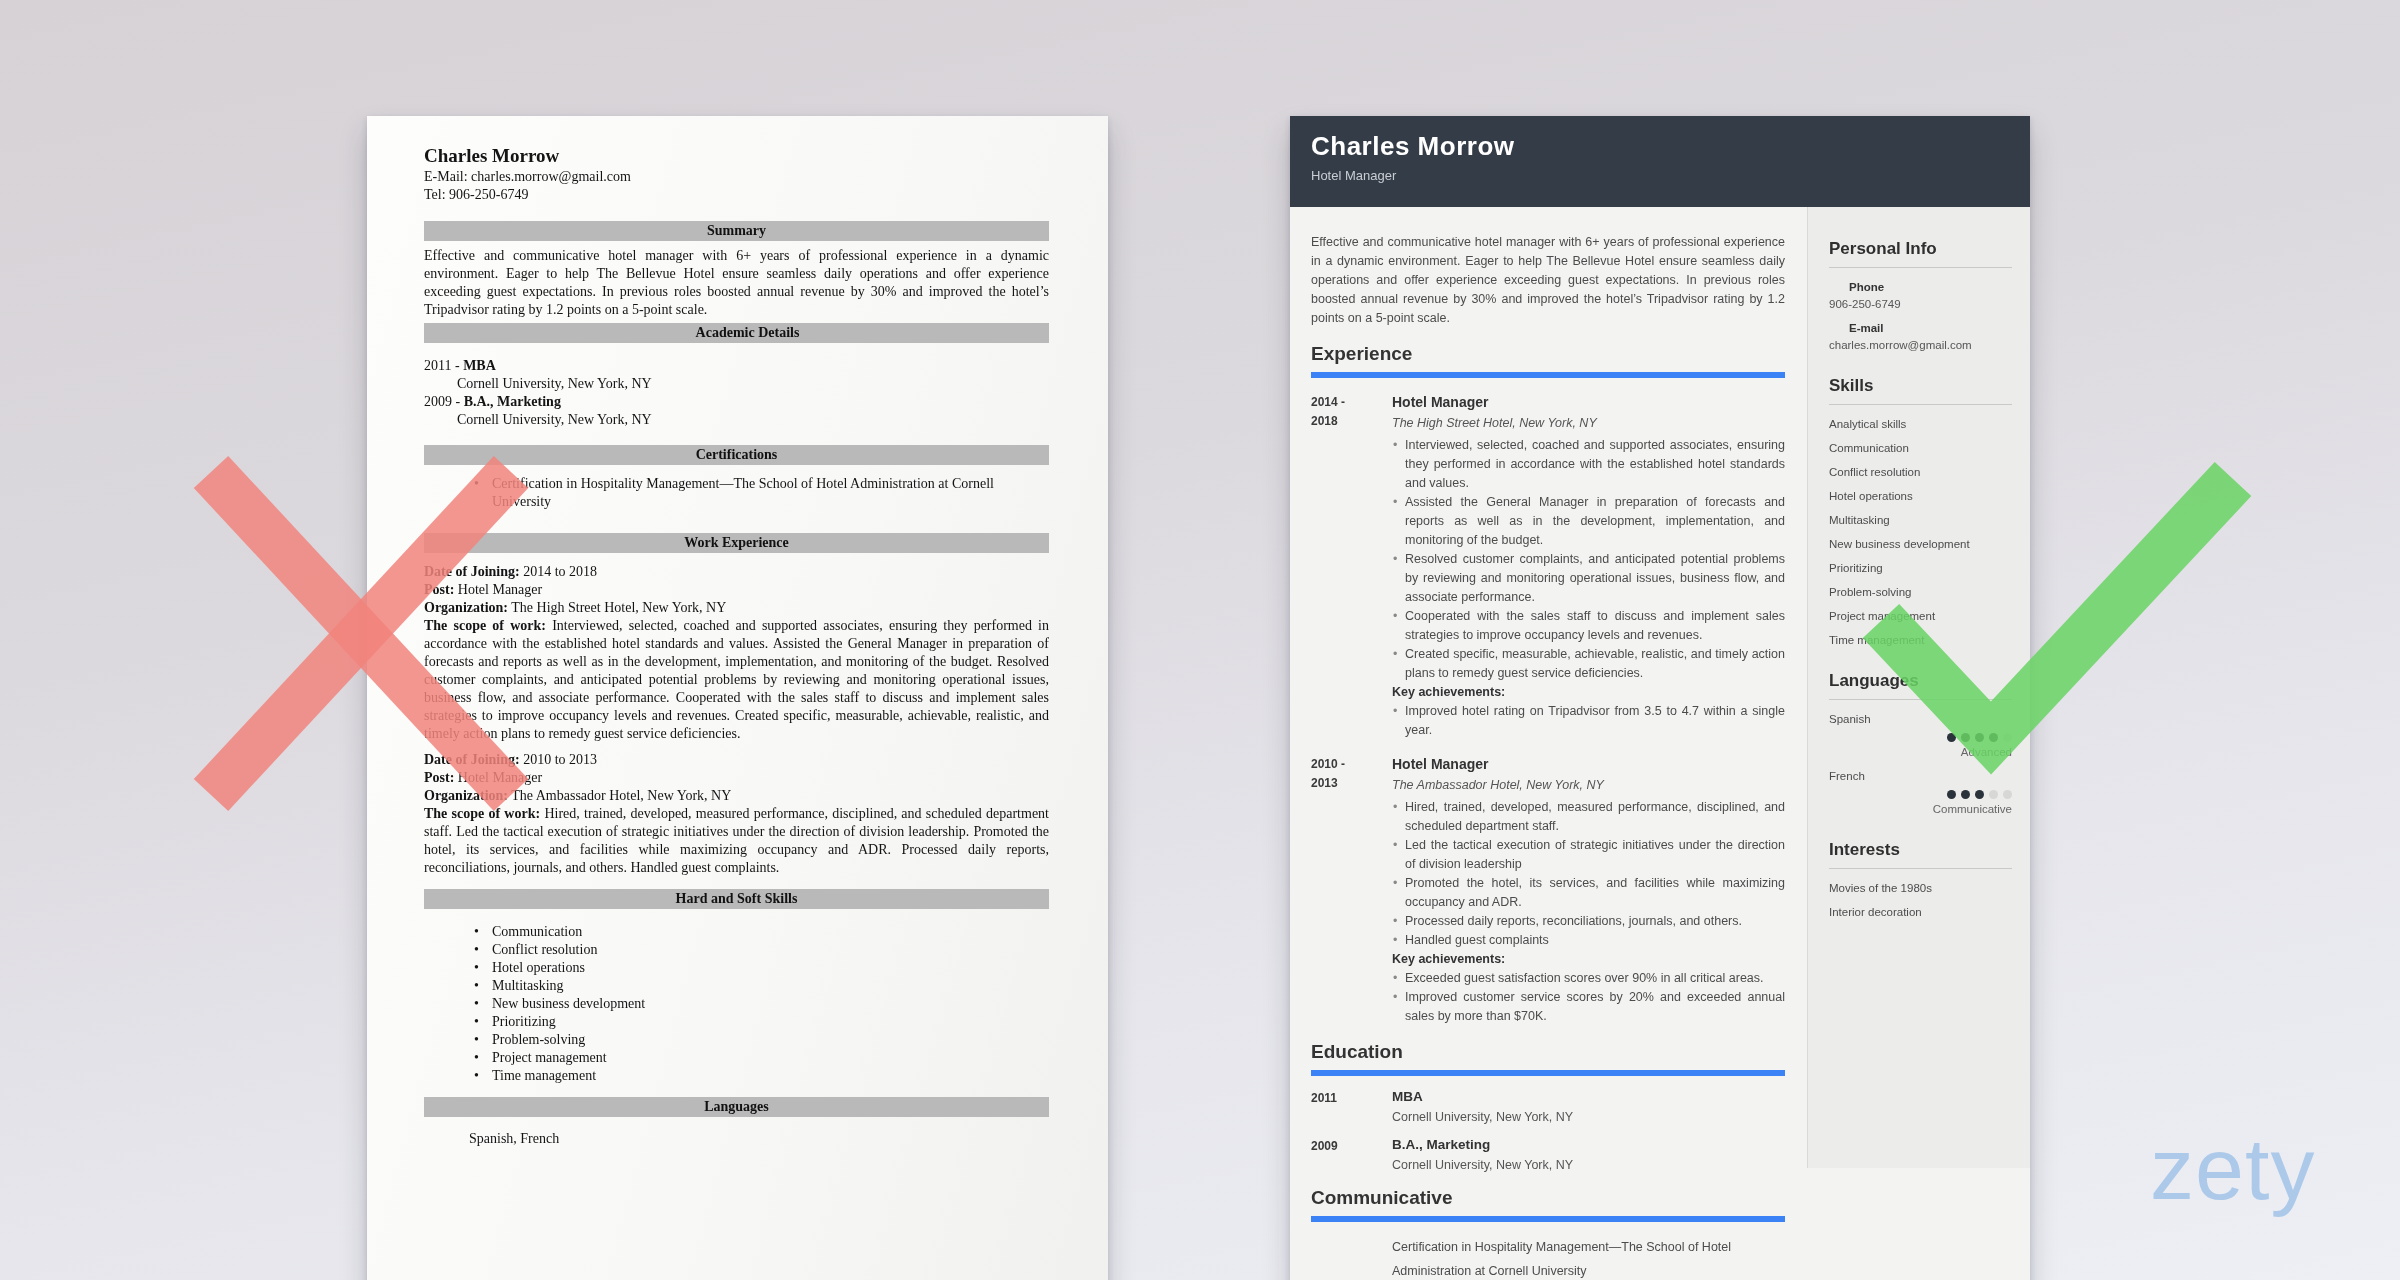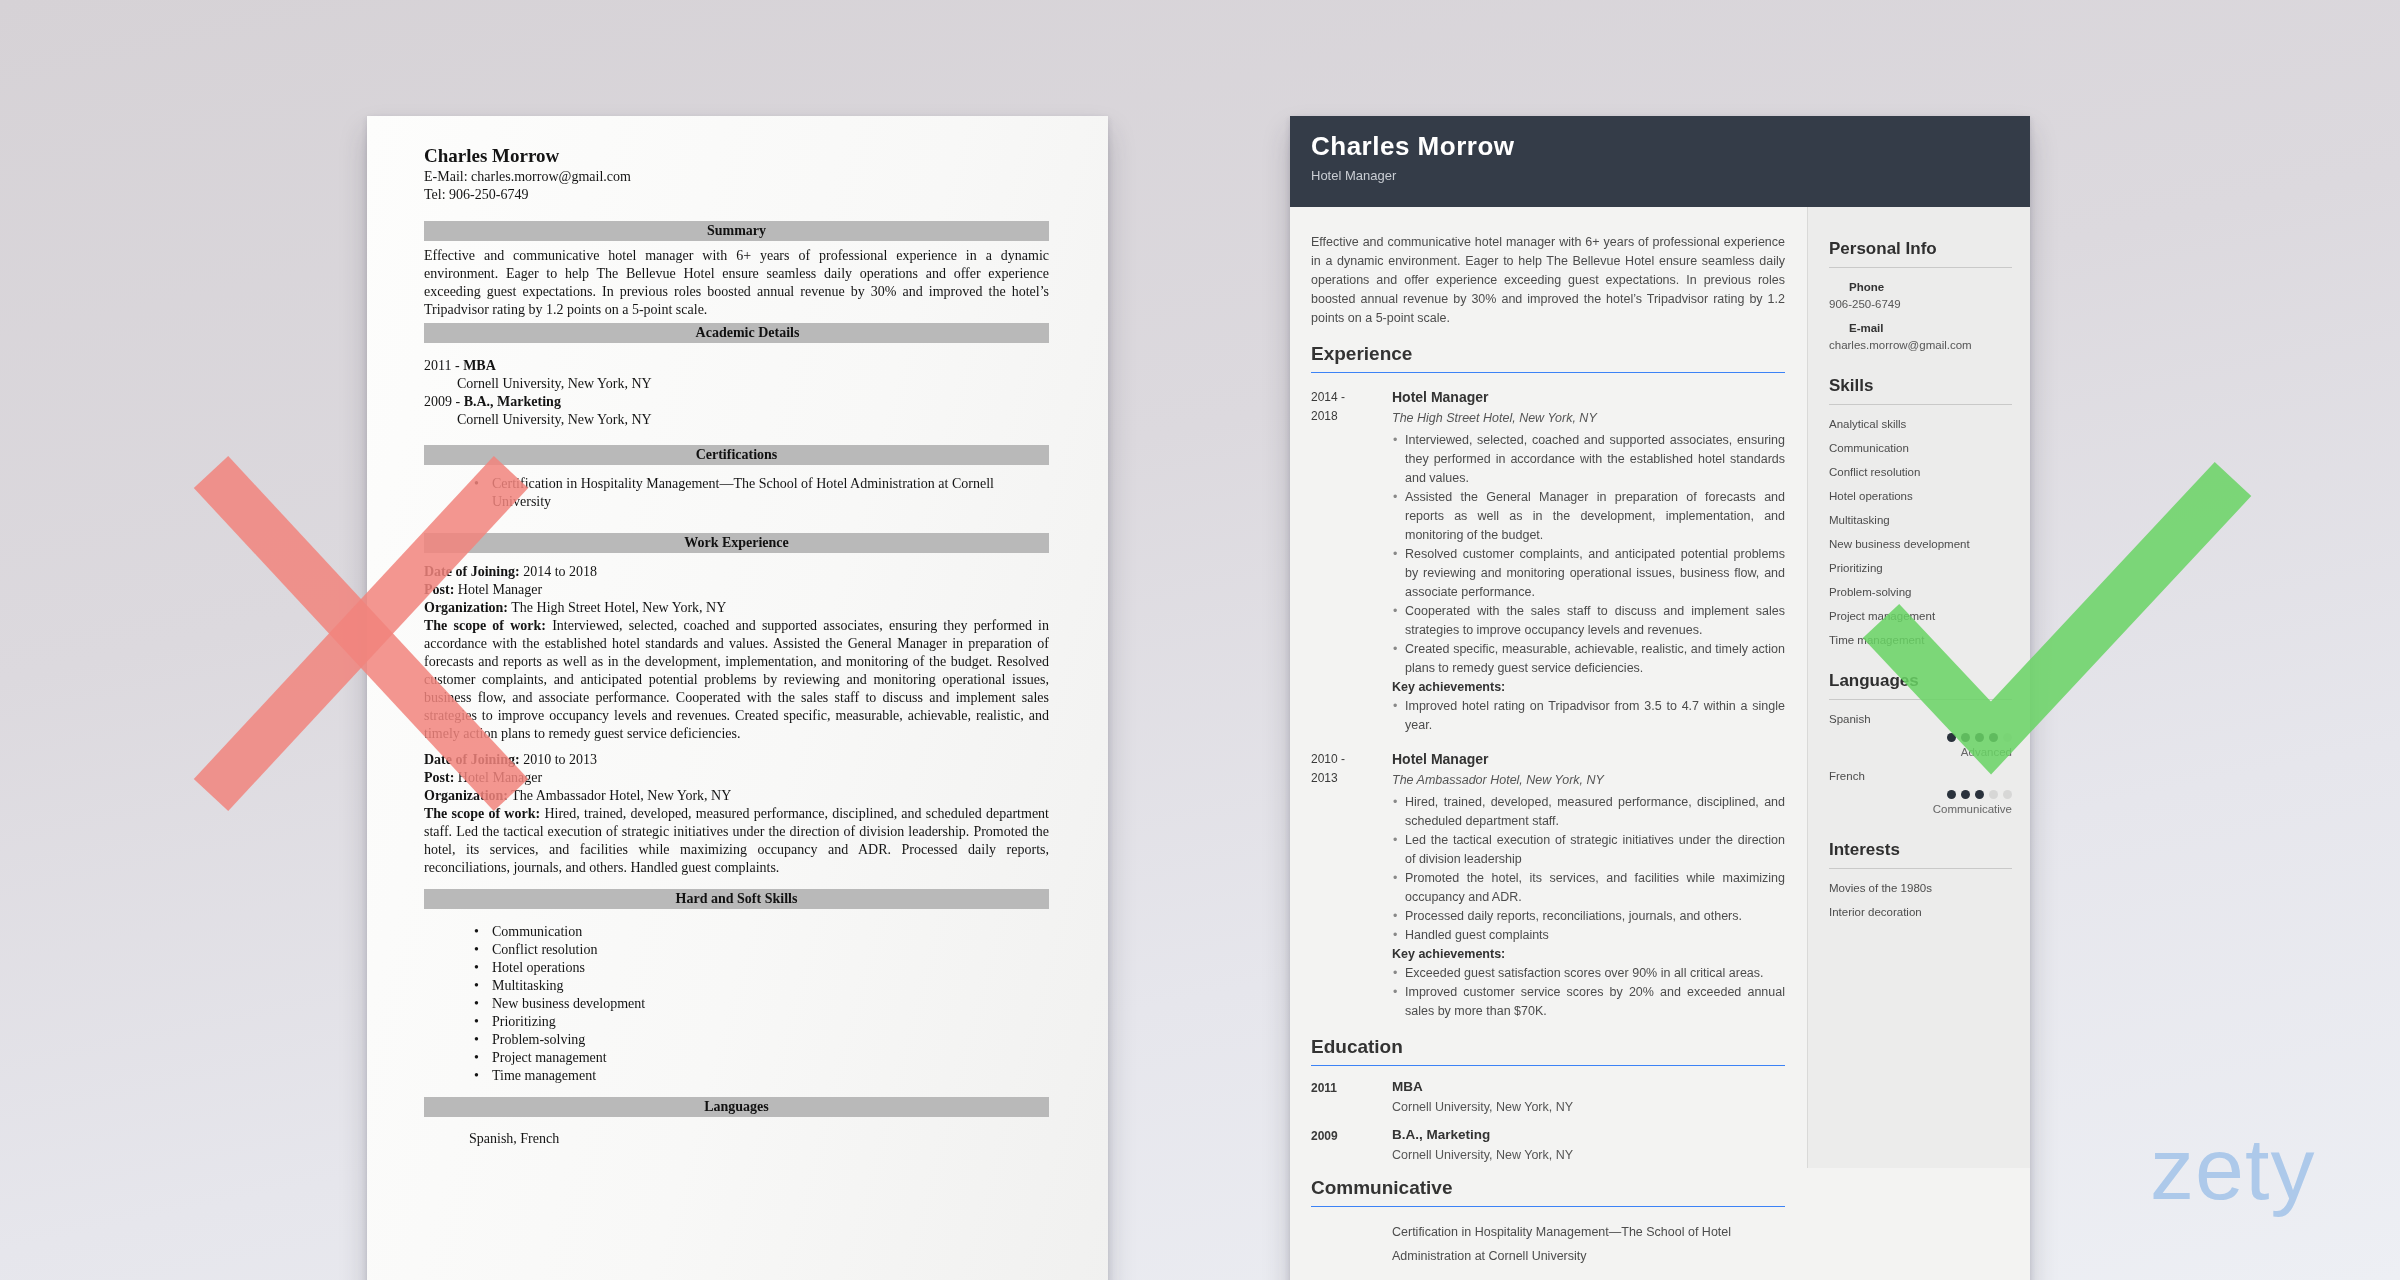--- a/index.html
+++ b/index.html
@@ -44,24 +44,24 @@
   
   .page-right{left:1290px;width:740px;background:#f3f3f2;}
   .r-header{height:91px;background:#343c48;padding:15px 0 0 21px;box-sizing:border-box;}
   .r-name{margin:0;color:#ffffff;font-size:26px;font-weight:bold;line-height:31px;letter-spacing:.5px;}
   .r-title{margin-top:6px;color:#c9cdd3;font-size:13px;}
   .r-body{display:flex;height:961px;}
   .r-main{width:517px;box-sizing:border-box;padding:26px 22px 0 21px;}
   .r-side{flex:1;box-sizing:border-box;background:#ececeb;border-left:1px solid #d9d9d8;
           padding:18px 18px 0 21px;}
   .r-summary{margin:0;font-size:12.5px;color:#4c4c4c;line-height:19px;text-align:justify;}
-  .r-h2{margin:15px 0 0;padding-bottom:7px;border-bottom:1px solid #3b82f6;
+  .r-h2{margin:15px 0 0;padding-bottom:7px;border-bottom:6px solid #3b82f6;
         font-size:19px;font-weight:bold;color:#333;}
   .r-job{display:flex;margin-top:15px;}
-  .r-dates{width:81px;font-size:12px;font-weight:normal;color:#3a3a3a;line-height:19px;}
+  .r-dates{width:81px;font-size:12px;font-weight:bold;color:#3a3a3a;line-height:19px;}
   .r-jobbody{flex:1;min-width:0;}
   .r-jobtitle{font-size:14px;font-weight:bold;color:#333;line-height:19px;}
   .r-company{margin:2px 0 3px;font-size:12.5px;font-style:italic;color:#555;line-height:19px;}
   .r-bullets{list-style:none;margin:0;padding:0;}
   .r-bullets li{position:relative;padding-left:13px;font-size:12.5px;color:#4c4c4c;
                 line-height:19px;text-align:justify;}
   .r-bullets li::before{content:"\2022";position:absolute;left:1px;color:#888;}
   .r-keylabel{font-size:12.5px;font-weight:bold;color:#333;line-height:19px;}
   .r-edu-row{display:flex;margin-top:13px;}
   .r-edu-year{width:81px;font-size:12px;font-weight:bold;color:#3a3a3a;padding-top:2px;}

